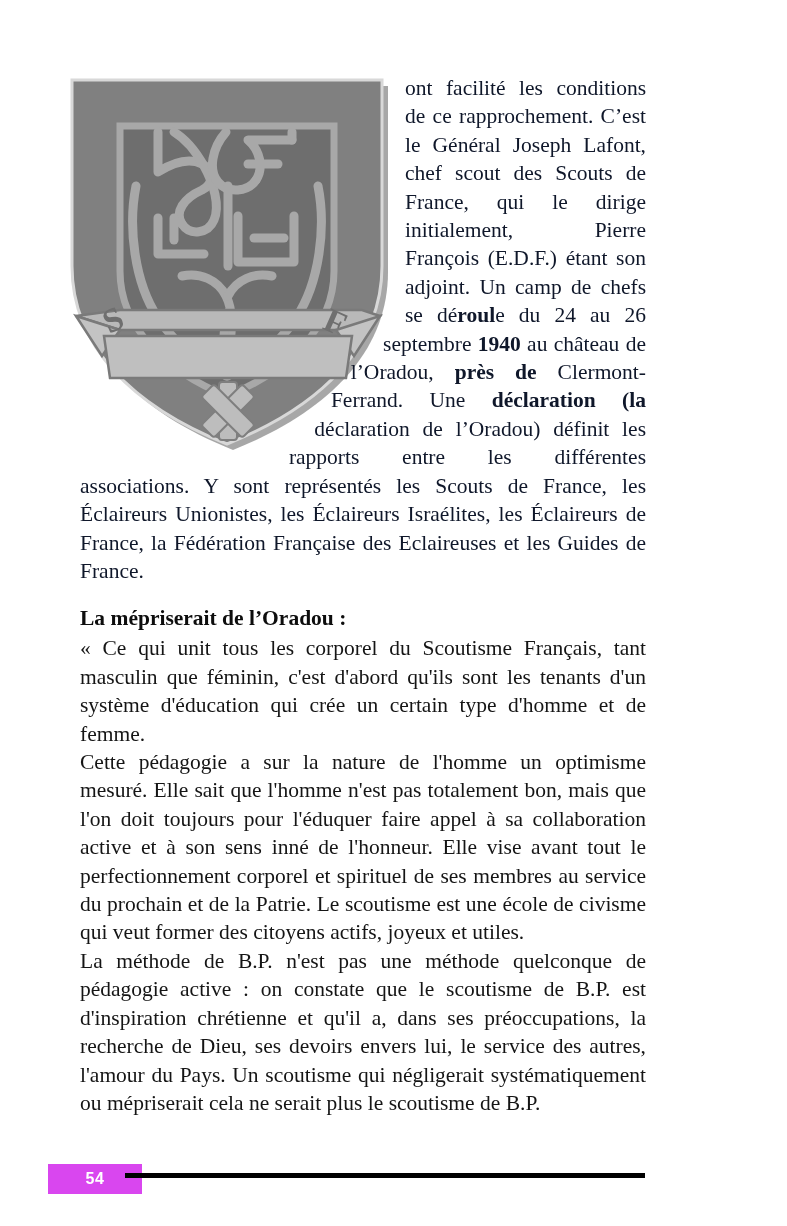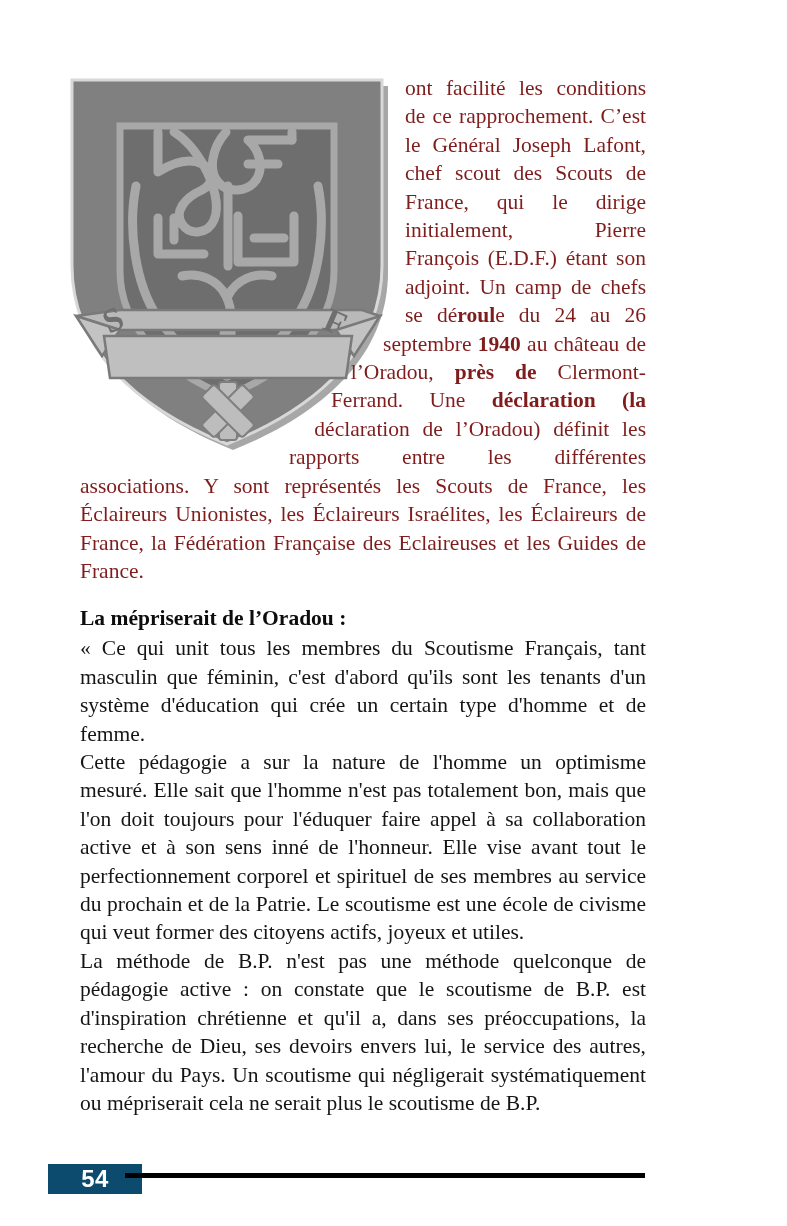--- a/index.html
+++ b/index.html
@@ -42,21 +42,21 @@
     left: 80px;
     top: 74px;
     width: 566px;
   }
 
   .body-par {
     margin: 0;
     text-align: justify;
     font-size: 21.5px;
     line-height: 28.4px;
-    color: #7f1d1d;
+    color: #0f172a;
     hyphens: manual;
   }
   .body-par.first { text-indent: 0; }
 
   
   .shield-spacer {
     float: left;
     width: 327px;
     height: 382px;
     margin: 0 0 0 -2px;
@@ -111,25 +111,25 @@
     top: 1164px;
     width: 600px;
     height: 34px;
   }
   .page-num-box {
     position: absolute;
     left: 0;
     top: 0;
     width: 94px;
     height: 30px;
-    background: #0c4a6e;
+    background: #d946ef;
     color: #ffffff;
     font-family: "Liberation Sans", sans-serif;
     font-weight: bold;
-    font-size: 24px;
+    font-size: 16px;
     display: flex;
     align-items: center;
     justify-content: center;
     letter-spacing: 0.5px;
   }
   .footer-rule {
     position: absolute;
     left: 77px;
     top: 9px;
     width: 520px;
@@ -197,21 +197,21 @@
 
   <div class="textcol">
     <div class="shield-spacer"></div>
     <p class="body-par first">
       <span>ont facilité les conditions de ce rapprochement. C’est le Général Joseph Lafont, chef scout des Scouts de France, qui le dirige initialement, Pierre François (E.D.F.) étant son adjoint. Un camp de chefs se dé</span><b>roul</b><span>e du 24 au 26 septembre </span><b>1940</b><span> au château de l’Oradou, </span><b>près de</b><span> Clermont-Ferrand. Une </span><b>déclaration (la</b><span> déclaration de l’Oradou) définit les rapports entre les différentes associations. Y sont représentés les Scouts de France, les Éclaireurs Unionistes, les Éclaireurs Israélites, les Éclaireurs de France, la Fédération Française des Eclaireuses et les Guides de France.</span>
     </p>
   </div>
 
   <div class="decl-block">
     <h2 class="decl-head">La mépriserait de l’Oradou :</h2>
-    <p class="decl-par">« Ce qui unit tous les membres du Scoutisme Français, tant masculin que féminin, c'est d'abord qu'ils sont les tenants d'un système d'éducation qui crée un certain type d'homme et de femme.</p>
+    <p class="decl-par">« Ce qui unit tous les corporel du Scoutisme Français, tant masculin que féminin, c'est d'abord qu'ils sont les tenants d'un système d'éducation qui crée un certain type d'homme et de femme.</p>
     <p class="decl-par">Cette pédagogie a sur la nature de l'homme un optimisme mesuré. Elle sait que l'homme n'est pas totalement bon, mais que l'on doit toujours pour l'éduquer faire appel à sa collaboration active et à son sens inné de l'honneur. Elle vise avant tout le perfectionnement corporel et spirituel de ses membres au service du prochain et de la Patrie. Le scoutisme est une école de civisme qui veut former des citoyens actifs, joyeux et utiles.</p>
     <p class="decl-par">La méthode de B.P. n'est pas une méthode quelconque de pédagogie active : on constate que le scoutisme de B.P. est d'inspiration chrétienne et qu'il a, dans ses préoccupations, la recherche de Dieu, ses devoirs envers lui, le service des autres, l'amour du Pays. Un scoutisme qui négligerait systématiquement ou mépriserait cela ne serait plus le scoutisme de B.P.</p>
   </div>
 
   <div class="footer">
     <div class="page-num-box">54</div>
     <div class="footer-rule"></div>
   </div>
 
 </div>

